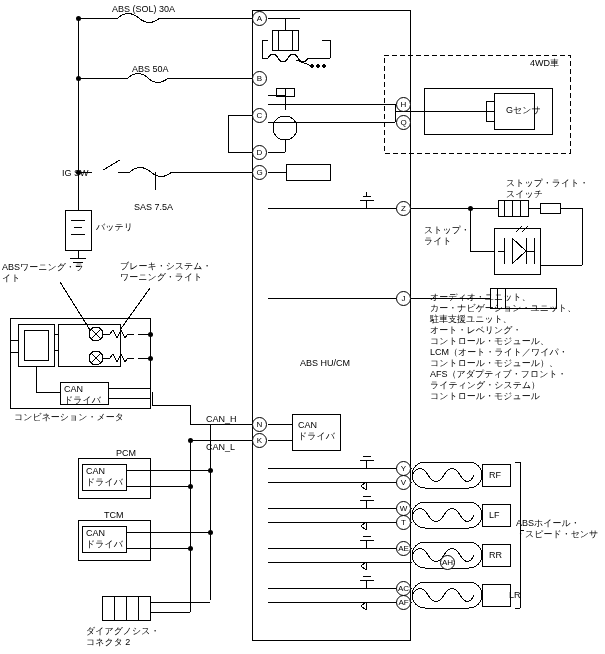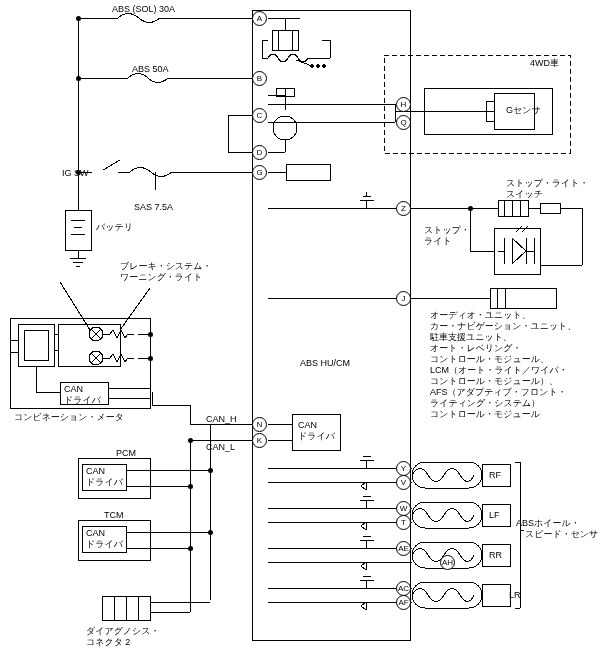--- a/index.html
+++ b/index.html
@@ -301,20 +301,22 @@
   <div class="lbl" style="left:96px;top:222px;">バッテリ</div>
 
   <div class="lbl" style="left:530px;top:58px;">4WD車</div>
   <div class="lbl" style="left:506px;top:105px;">Gセンサ</div>
 
   <div class="lbl" style="left:466px;top:178px;margin-left:40px;">ストップ・ライト・
 スイッチ</div>
   <div class="lbl" style="left:424px;top:225px;">ストップ・
 ライト</div>
 
+  <div class="lbl" style="left:2px;top:262px;width:112px;">ABSワーニング・ラ
+イト</div>
   <div class="lbl" style="left:120px;top:262px;width:110px;font-family:Liberation Mono, monospace;">ブレーキ・システム・
 ワーニング・ライト</div>
 
   <div class="lbl" style="left:64px;top:384px;">CAN
 ドライバ</div>
   <div class="lbl" style="left:14px;top:412px;">コンビネーション・メータ</div>
 
   <div class="lbl" style="left:300px;top:358px;">ABS HU/CM</div>
 
   <div class="lbl" style="left:206px;top:414px;">CAN_H</div>
@@ -325,21 +327,21 @@
   <div class="lbl" style="left:116px;top:448px;">PCM</div>
   <div class="lbl" style="left:86px;top:466px;">CAN
 ドライバ</div>
   <div class="lbl" style="left:104px;top:510px;">TCM</div>
   <div class="lbl" style="left:86px;top:528px;">CAN
 ドライバ</div>
 
   <div class="lbl" style="left:86px;top:626px;">ダイアグノシス・
 コネクタ 2</div>
 
-  <div class="lbl" style="left:430px;top:310px;width:150px;">オーディオ・ユニット、
+  <div class="lbl" style="left:430px;top:292px;width:150px;">オーディオ・ユニット、
 カー・ナビゲーション・ユニット、
 駐車支援ユニット、
 オート・レベリング・
 コントロール・モジュール、
 LCM（オート・ライト／ワイパ・
 コントロール・モジュール）、
 AFS（アダプティブ・フロント・
 ライティング・システム）
 コントロール・モジュール</div>
 

